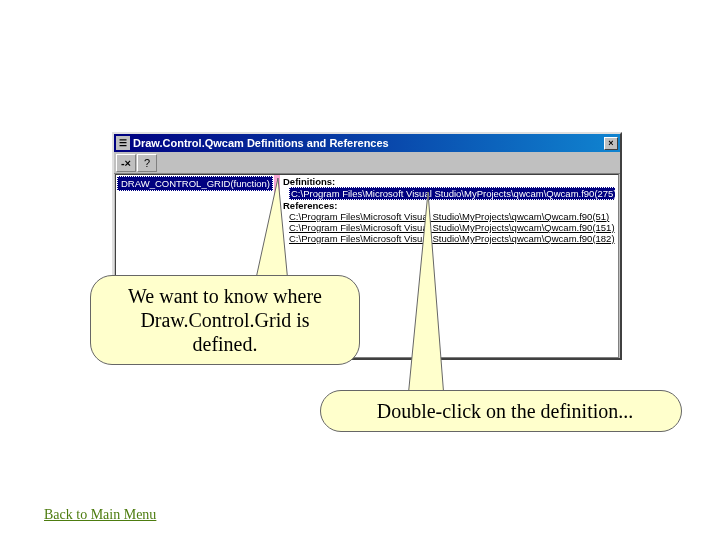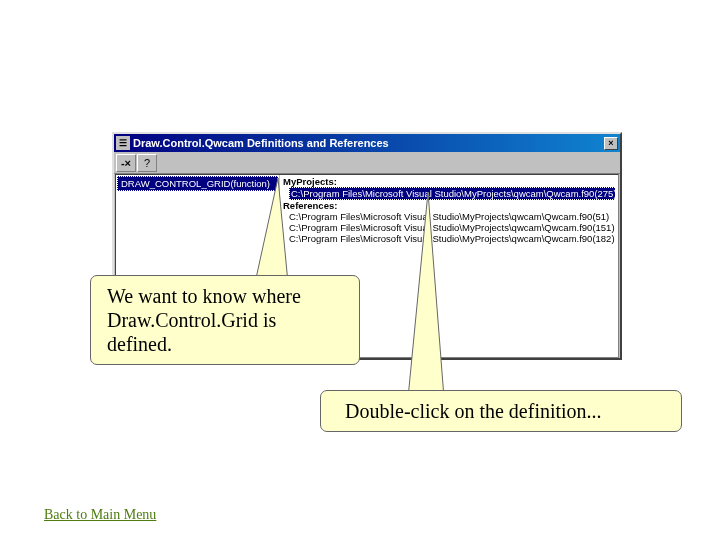--- a/index.html
+++ b/index.html
@@ -77,21 +77,21 @@
   display: flex;
   height: calc(100% - 40px);
   background: #fff;
   border: 1px solid #808080;
   border-top-color: #404040;
   border-left-color: #404040;
   margin: 0 1px 1px 1px;
 }
 .left-pane {
   width: 164px;
-  border-right: 1px solid #f9a8d4;
+  border-right: 6px solid #f9a8d4;
   overflow: hidden;
 }
 .left-item {
   background: #000080;
   color: #fff;
   font-family: Arial, sans-serif;
   font-size: 9.5px;
   padding: 1px 3px;
   margin: 1px;
   white-space: nowrap;
@@ -99,37 +99,37 @@
   border: 1px dotted #fff;
 }
 .right-pane {
   flex: 1;
   font-family: Arial, sans-serif;
   font-size: 9.5px;
   padding: 1px 3px;
   overflow: hidden;
 }
 .right-pane .hdr { font-weight: bold; }
-.right-pane .line { white-space: nowrap; overflow: hidden; padding-left: 6px; }
+.right-pane .line { white-space: nowrap; overflow: hidden; padding-left: 6px; text-decoration: underline; }
 .right-pane .sel {
   background: #000080;
   color: #fff;
   border: 1px dotted #fff;
   display: inline-block;
   padding: 0 1px;
 }
 
 .callout {
   position: absolute;
   background: #ffffcc;
   border: 1px solid #666;
-  border-radius: 7px;
+  border-radius: 22px;
   font-family: "Times New Roman", serif;
   font-size: 20px;
-  text-align: left;
+  text-align: center;
   padding: 8px 16px;
   line-height: 1.2;
 }
 .callout1 { left: 90px; top: 275px; width: 270px; }
 .callout2 { left: 320px; top: 390px; width: 362px; padding-left: 24px; }
 
 .backlink {
   position: absolute;
   left: 44px;
   top: 507px;
@@ -159,21 +159,21 @@
       </div>
     <div class="tbtn">
         <span>?</span>
       </div>
   </div>
   <div class="content">
     <div class="left-pane">
       <div class="left-item">DRAW_CONTROL_GRID(function)</div>
     </div>
     <div class="right-pane">
-      <div class="hdr">MyProjects:</div>
+      <div class="hdr">Definitions:</div>
       <div class="line"><span class="sel">C:\Program Files\Microsoft Visual Studio\MyProjects\qwcam\Qwcam.f90(275)</span></div>
       <div class="hdr">References:</div>
       <div class="line">C:\Program Files\Microsoft Visual Studio\MyProjects\qwcam\Qwcam.f90(51)</div>
       <div class="line">C:\Program Files\Microsoft Visual Studio\MyProjects\qwcam\Qwcam.f90(151)</div>
       <div class="line">C:\Program Files\Microsoft Visual Studio\MyProjects\qwcam\Qwcam.f90(182)</div>
     </div>
   </div>
 </div>
 
 <svg class="ptr" style="left:0;top:0;width:720px;height:540px">

